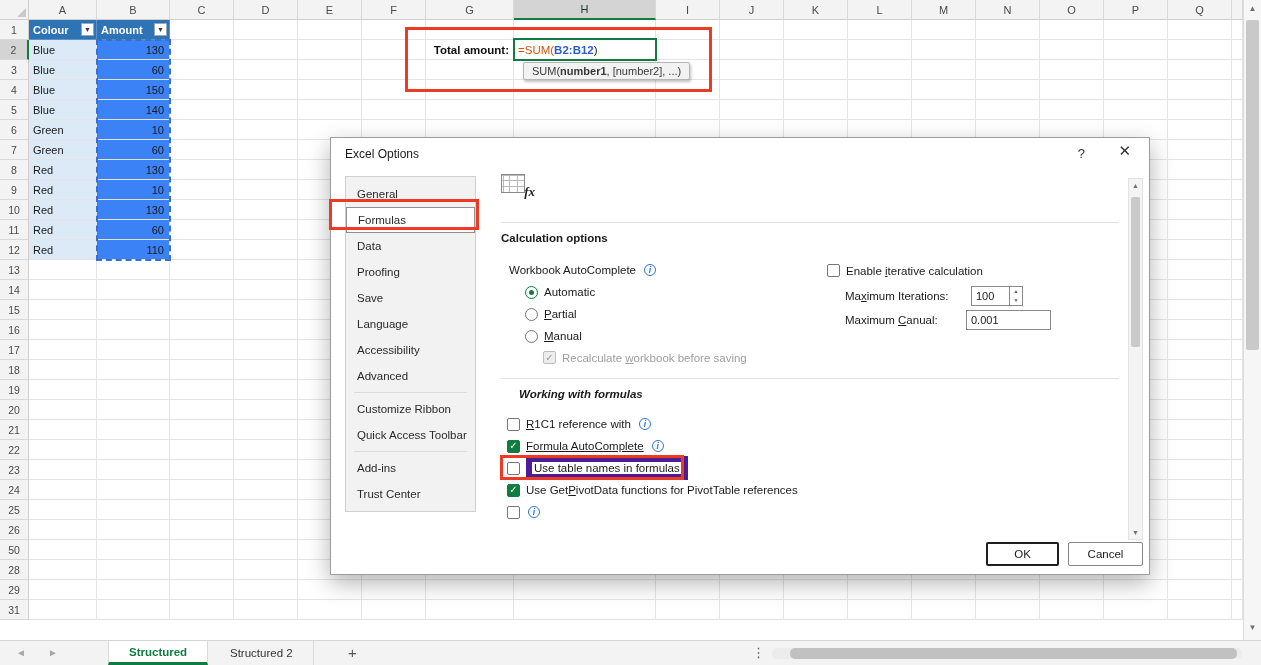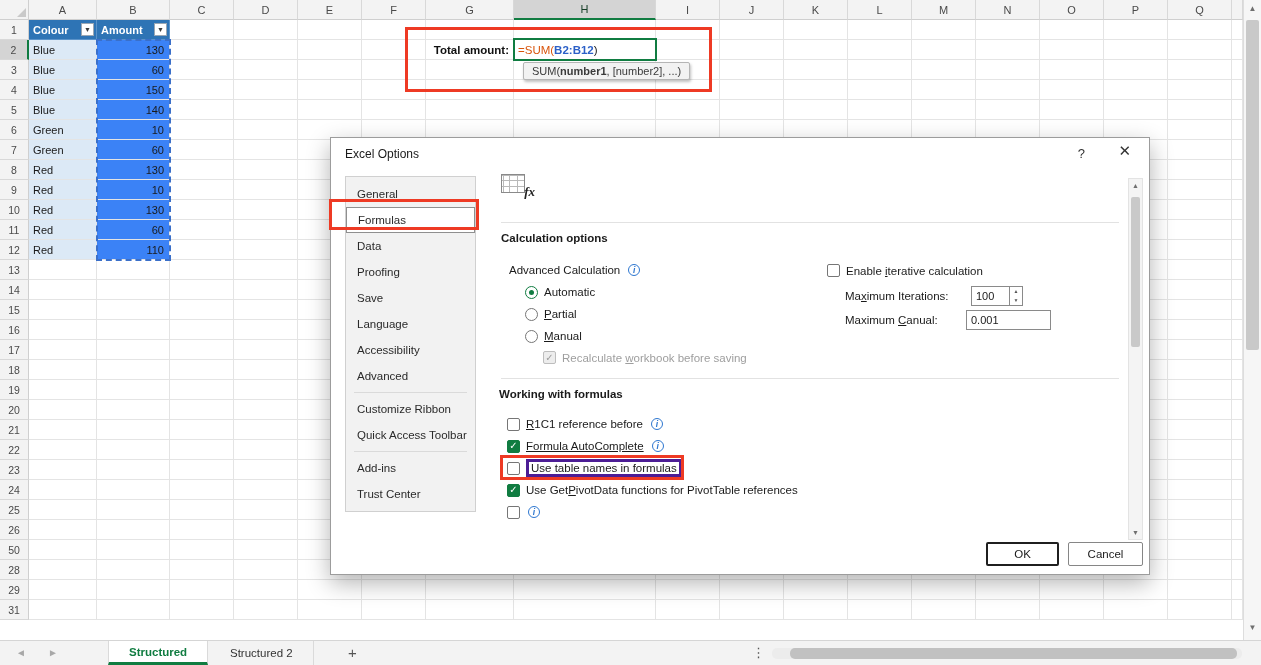--- a/index.html
+++ b/index.html
@@ -50,21 +50,21 @@
   #radio-list{position:absolute;left:194px;top:146px;}
   #working-list{position:absolute;left:176px;top:278px;}
   .u{text-decoration:underline;}
   .cb{width:13px;height:13px;border:1px solid #767676;background:#fff;flex:none;display:flex;align-items:center;justify-content:center;font-size:10px;line-height:1;color:#fff;border-radius:2px;}
   .cb.checked{background:var(--accent-green);border-color:var(--accent-green);}
   .cb.disabled{background:#EDEDED;border-color:#BDBDBD;color:#9c9c9c;}
   .radio{width:13px;height:13px;border:1px solid #767676;border-radius:50%;background:#fff;flex:none;position:relative;}
   .radio.selected{border-color:var(--accent-green);}
   .radio.selected::after{content:"";position:absolute;left:3px;top:3px;width:5px;height:5px;border-radius:50%;background:var(--accent-green);}
   .info-icon{display:inline-flex;width:12px;height:12px;border-radius:50%;border:1px solid var(--info-blue);color:var(--info-blue);font-size:8.5px;align-items:center;justify-content:center;font-style:italic;font-weight:bold;flex:none;margin-left:2px;}
-  .focus-label{border:3px solid #4c1d95;padding:0 2px;}
+  .focus-label{border:6px solid #4c1d95;padding:0 2px;}
   .disabled-row{color:#9e9e9e;}
   #fx-icon{position:absolute;left:170px;top:36px;width:34px;height:26px;}
   .fx-grid{position:absolute;left:0;top:0;width:24px;height:19px;border:1px solid #8a8a8a;background-image:repeating-linear-gradient(#B9B9B9 0 1px,transparent 1px 6px),repeating-linear-gradient(90deg,#B9B9B9 0 1px,transparent 1px 8px);background-position:0 5px,7px 0;}
   .fx-text{position:absolute;right:0;bottom:0;font-family:"Liberation Serif",serif;font-style:italic;font-weight:bold;font-size:13px;color:#222;}
   #dlg-intro{position:absolute;left:206px;top:44px;width:560px;font-size:12px;color:#1a1a1a;line-height:15px;}
   .num-input{position:absolute;height:20px;border:1px solid #8a8a8a;background:#fff;font-size:11px;display:flex;align-items:center;}
   .num-val{flex:1;padding:0 4px;}
   .spinner{width:13px;height:100%;border-left:1px solid #8a8a8a;display:flex;flex-direction:column;align-items:center;justify-content:space-around;flex:none;}
   .sp-a{font-size:5px;color:#555;line-height:1;}
   .dlg-btn{position:absolute;width:73px;height:24px;background:#fff;border:1px solid #868686;border-radius:2px;font-size:11.5px;display:flex;align-items:center;justify-content:center;color:#1a1a1a;}
@@ -787,21 +787,21 @@
 
     <div id="fx-icon">
       <span class="fx-grid"></span>
       <span class="fx-text">fx</span>
     </div>
 
     <div class="dlg-sep" style="top:84px;"></div>
     <div class="dlg-heading" style="left:170px;top:94px;">Calculation options</div>
 
     <div class="dlg-row" style="left:178px;top:126px;">
-      <span>Advanced Calculation</span>
+      <span>Workbook AutoComplete</span>
       <span class="info-icon">i</span>
     </div>
 
     <div id="radio-list">
         <div class="opt-row">
           <span class="radio selected"></span>
           <span><span>Automatic</span></span>
         </div>
         <div class="opt-row">
           <span class="radio"></span>
@@ -829,26 +829,26 @@
         <span class="sp-a">▲</span>
         <span class="sp-a">▼</span>
       </span>
     </div>
     <div class="dlg-label" style="left:514px;top:176px;"><span>Maximum </span><span class="u">C</span><span>anual:</span></div>
     <div class="num-input" style="left:635px;top:172px;width:85px;">
       <span class="num-val">0.001</span>
     </div>
 
     <div class="dlg-sep" style="top:240px;"></div>
-    <div class="dlg-heading" style="left:168px;top:250px;">Working with formulas</div>
+    <div class="dlg-heading" style="left:188px;top:250px;font-style:italic;">Working with formulas</div>
 
     <div id="working-list">
         <div class="opt-row">
           <span class="cb"></span>
-          <span><span class="u">R</span><span>1C1 reference before</span></span>
+          <span><span class="u">R</span><span>1C1 reference with</span></span>
           <span class="info-icon">i</span>
         </div>
         <div class="opt-row">
           <span class="cb checked">✓</span>
           <span><span class="u">Formula AutoComplete</span></span>
           <span class="info-icon">i</span>
         </div>
         <div class="opt-row">
           <span class="cb"></span>
           <span class="focus-label"><span>Use table names in formulas</span></span>

